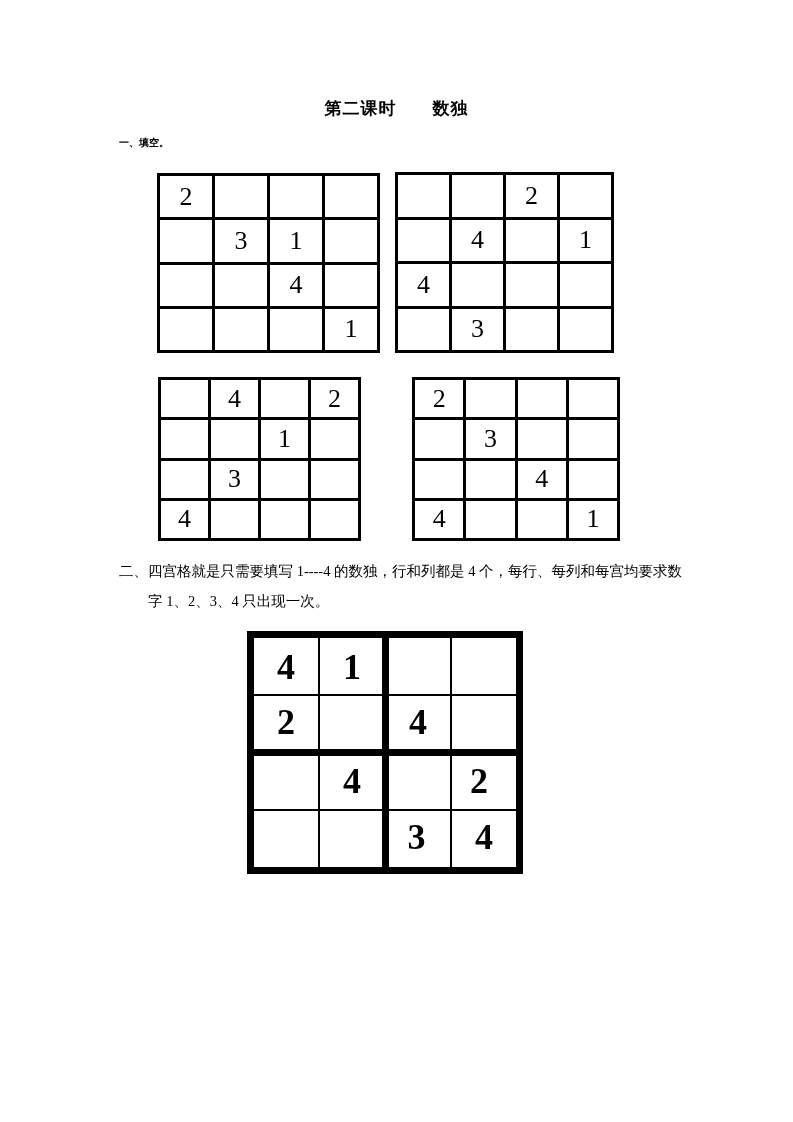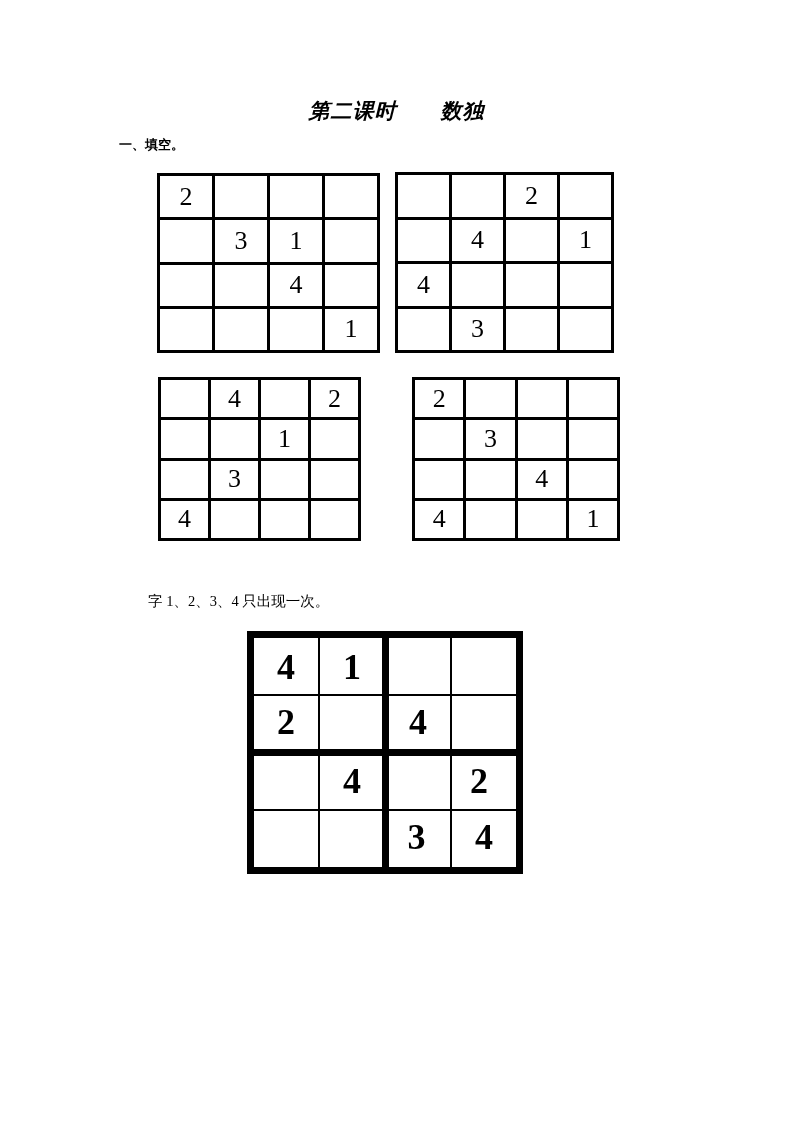--- a/index.html
+++ b/index.html
@@ -9,29 +9,28 @@
     height: 1122px;
     background: #ffffff;
     font-family: "Liberation Serif", "DejaVu Serif", serif;
     color: #000000;
     overflow: hidden;
   }
   .title {
     position: absolute;
     top: 97px; left: 0; width: 100%;
     text-align: center;
-    font-size: 21px;
+    font-size: 17px;
     font-weight: bold;
     letter-spacing: 1px;
-    font-style: italic;
   }
   .heading1 {
     position: absolute;
     top: 136px; left: 119px;
-    font-size: 13px;
+    font-size: 10px;
     font-weight: bold;
   }
   .para-line {
     position: absolute;
     font-size: 14.5px;
     white-space: nowrap;
   }
   .para-line.l1 { top: 562px; left: 119px; }
   .para-line.l2 { top: 592px; left: 148px; }
 
@@ -304,20 +303,21 @@
         <span></span>
       </div>
       <div class="cell">
         <span></span>
       </div>
       <div class="cell">
         <span>1</span>
       </div>
     </div>
 
+  <div class="para-line l1">二、四宫格就是只需要填写 1----4 的数独，行和列都是 4 个，每行、每列和每宫均要求数</div>
   <div class="para-line l2">字 1、2、3、4 只出现一次。</div>
 
   <div class="bgrid">
     <div class="divider-v"></div>
     <div class="divider-h"></div>
   <div class="cell pos-top">
         <span>4</span>
       </div>
       <div class="cell pos-top">
         <span>1</span>

